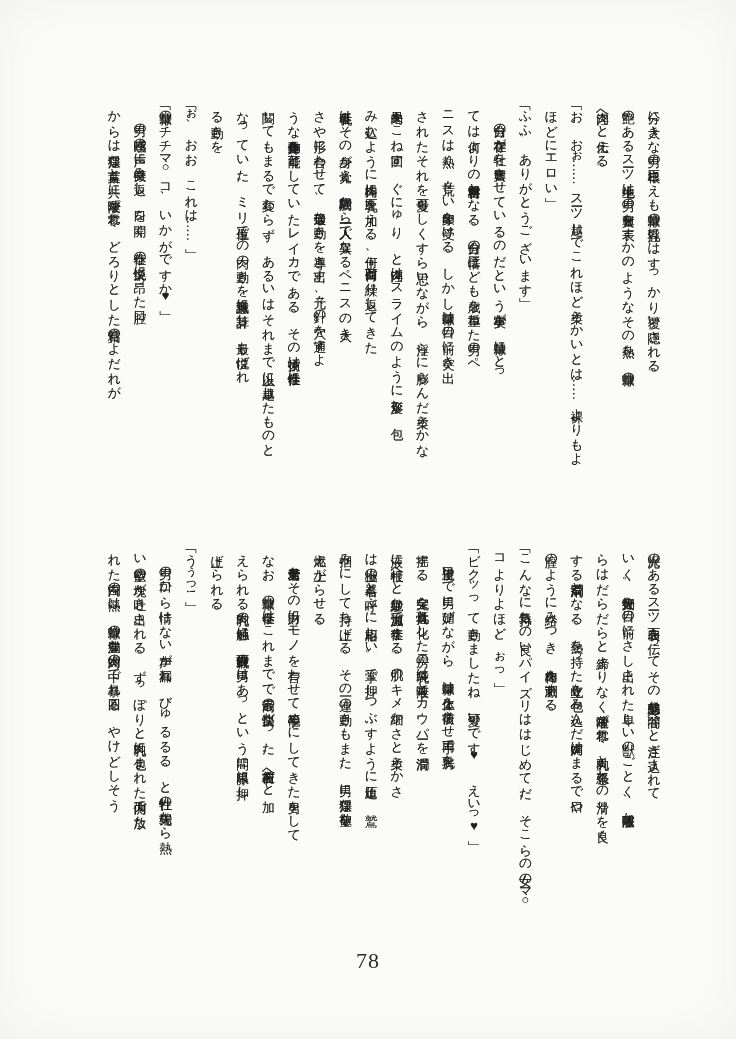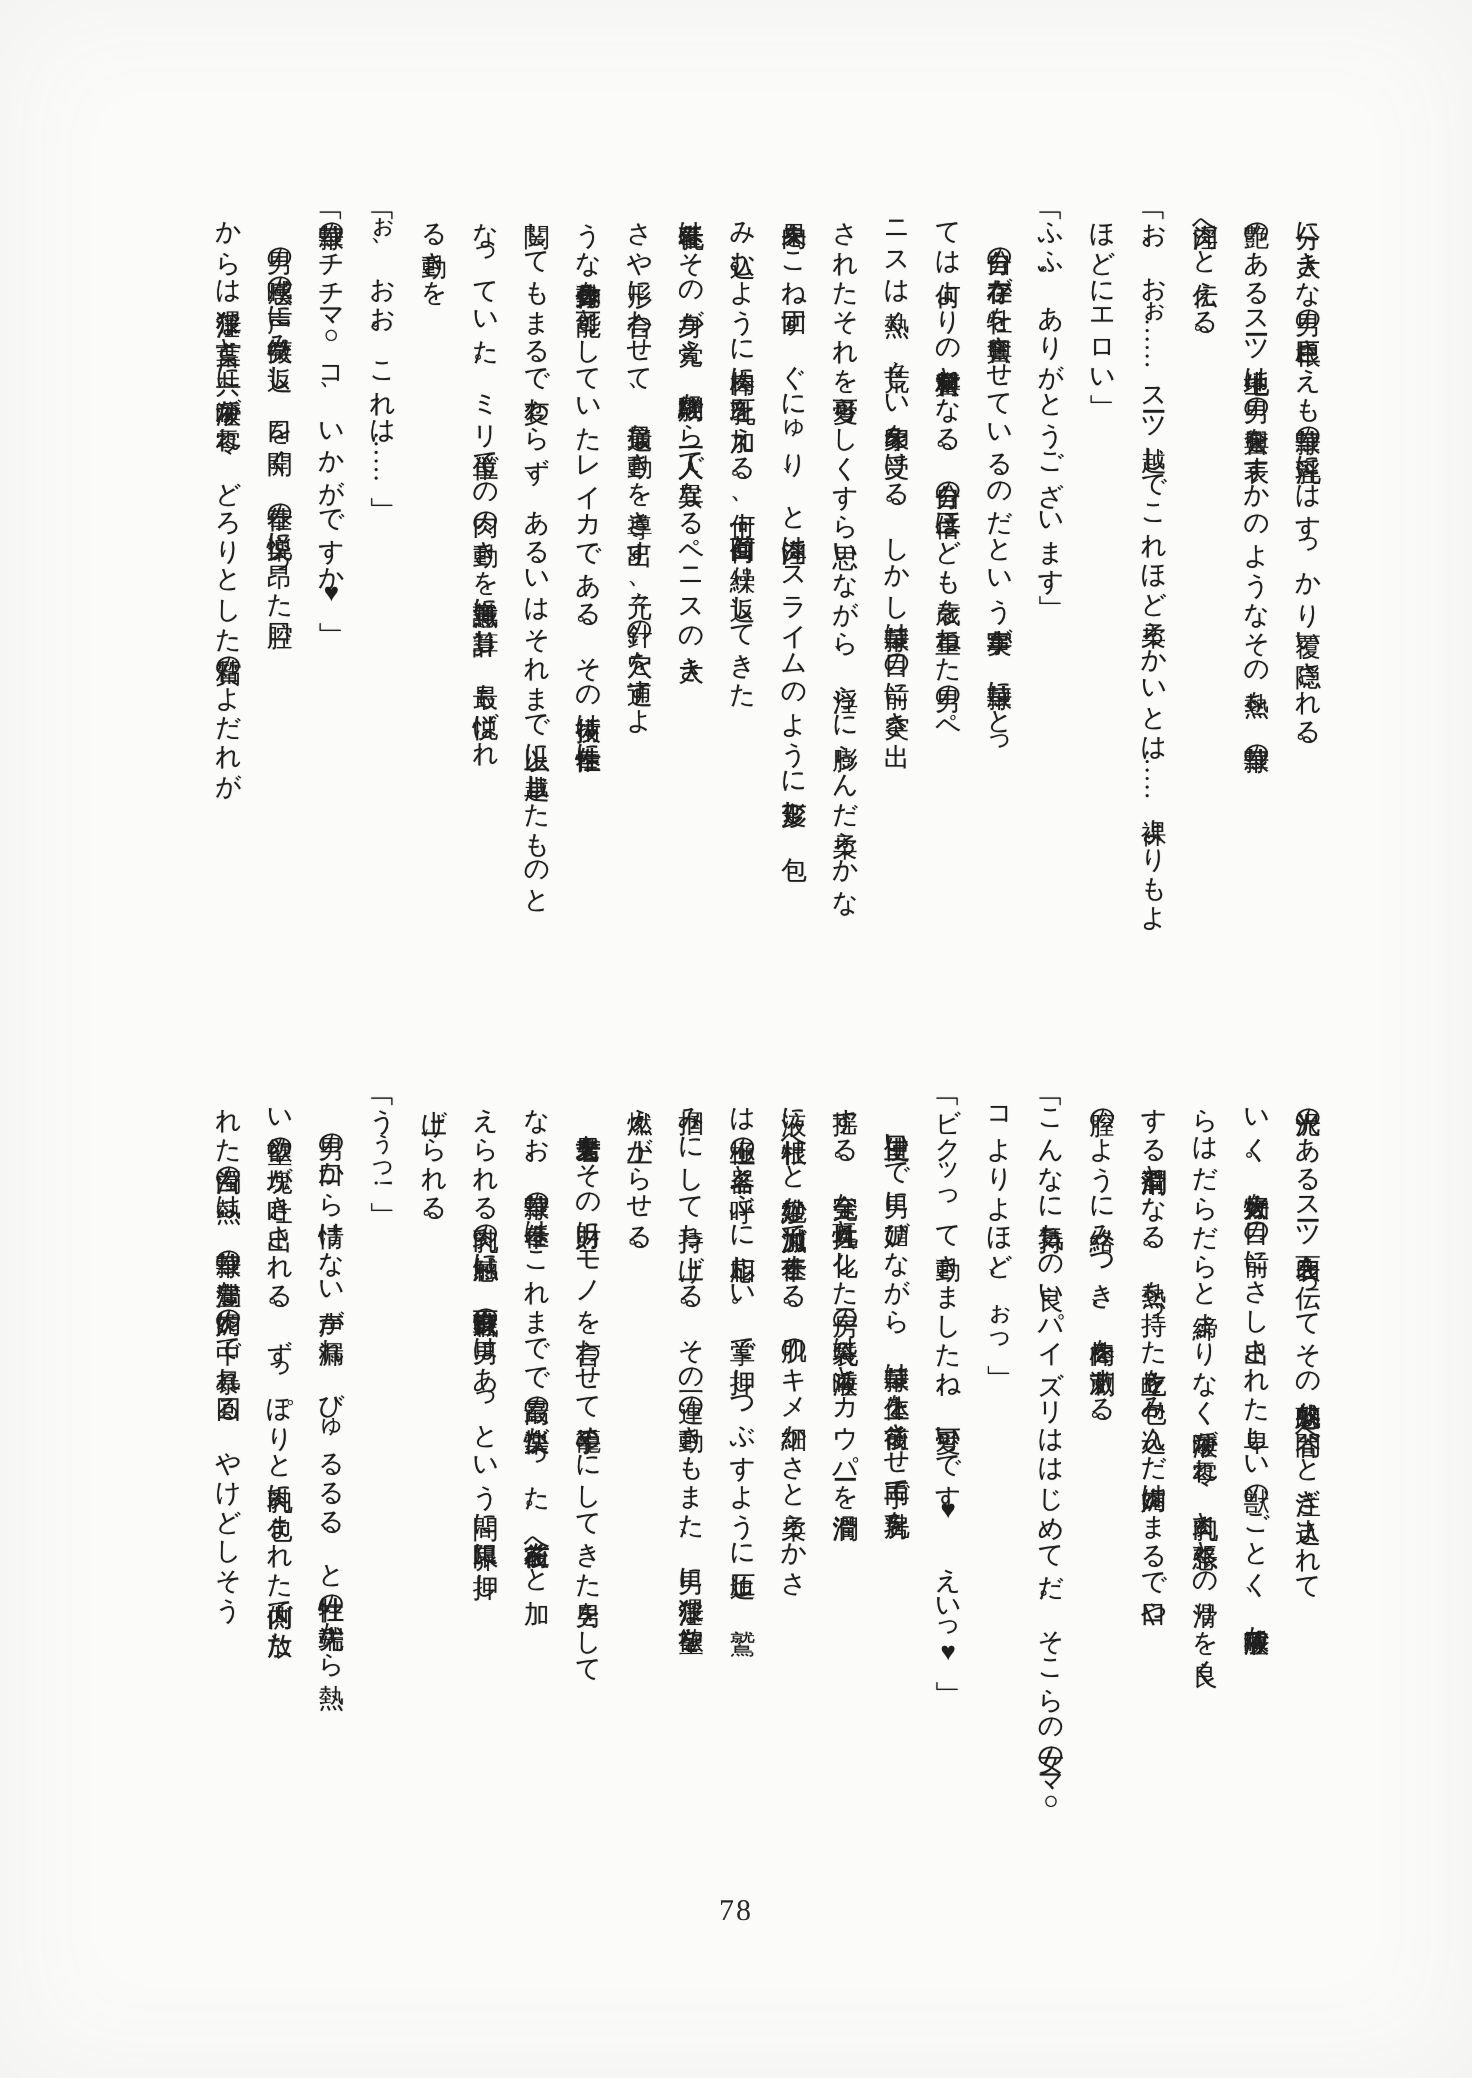--- a/index.html
+++ b/index.html
@@ -36,21 +36,21 @@
   .tline {
     white-space: pre;
     height: 388px;
   }
   .page-num {
     position: absolute;
     top: 948px;
     left: 0;
     width: 100%;
     text-align: center;
-    font-size: 15px;
+    font-size: 22px;
     color: #2a2a2a;
     letter-spacing: 1px;
   }
 </style>
 </head>
 <body>
 
 <div class="page">
   <div class="vblock top">
       <div class="tline">分に大きな男の巨根さえも隷華の淫乳にはすっかり覆い隠される。</div>

